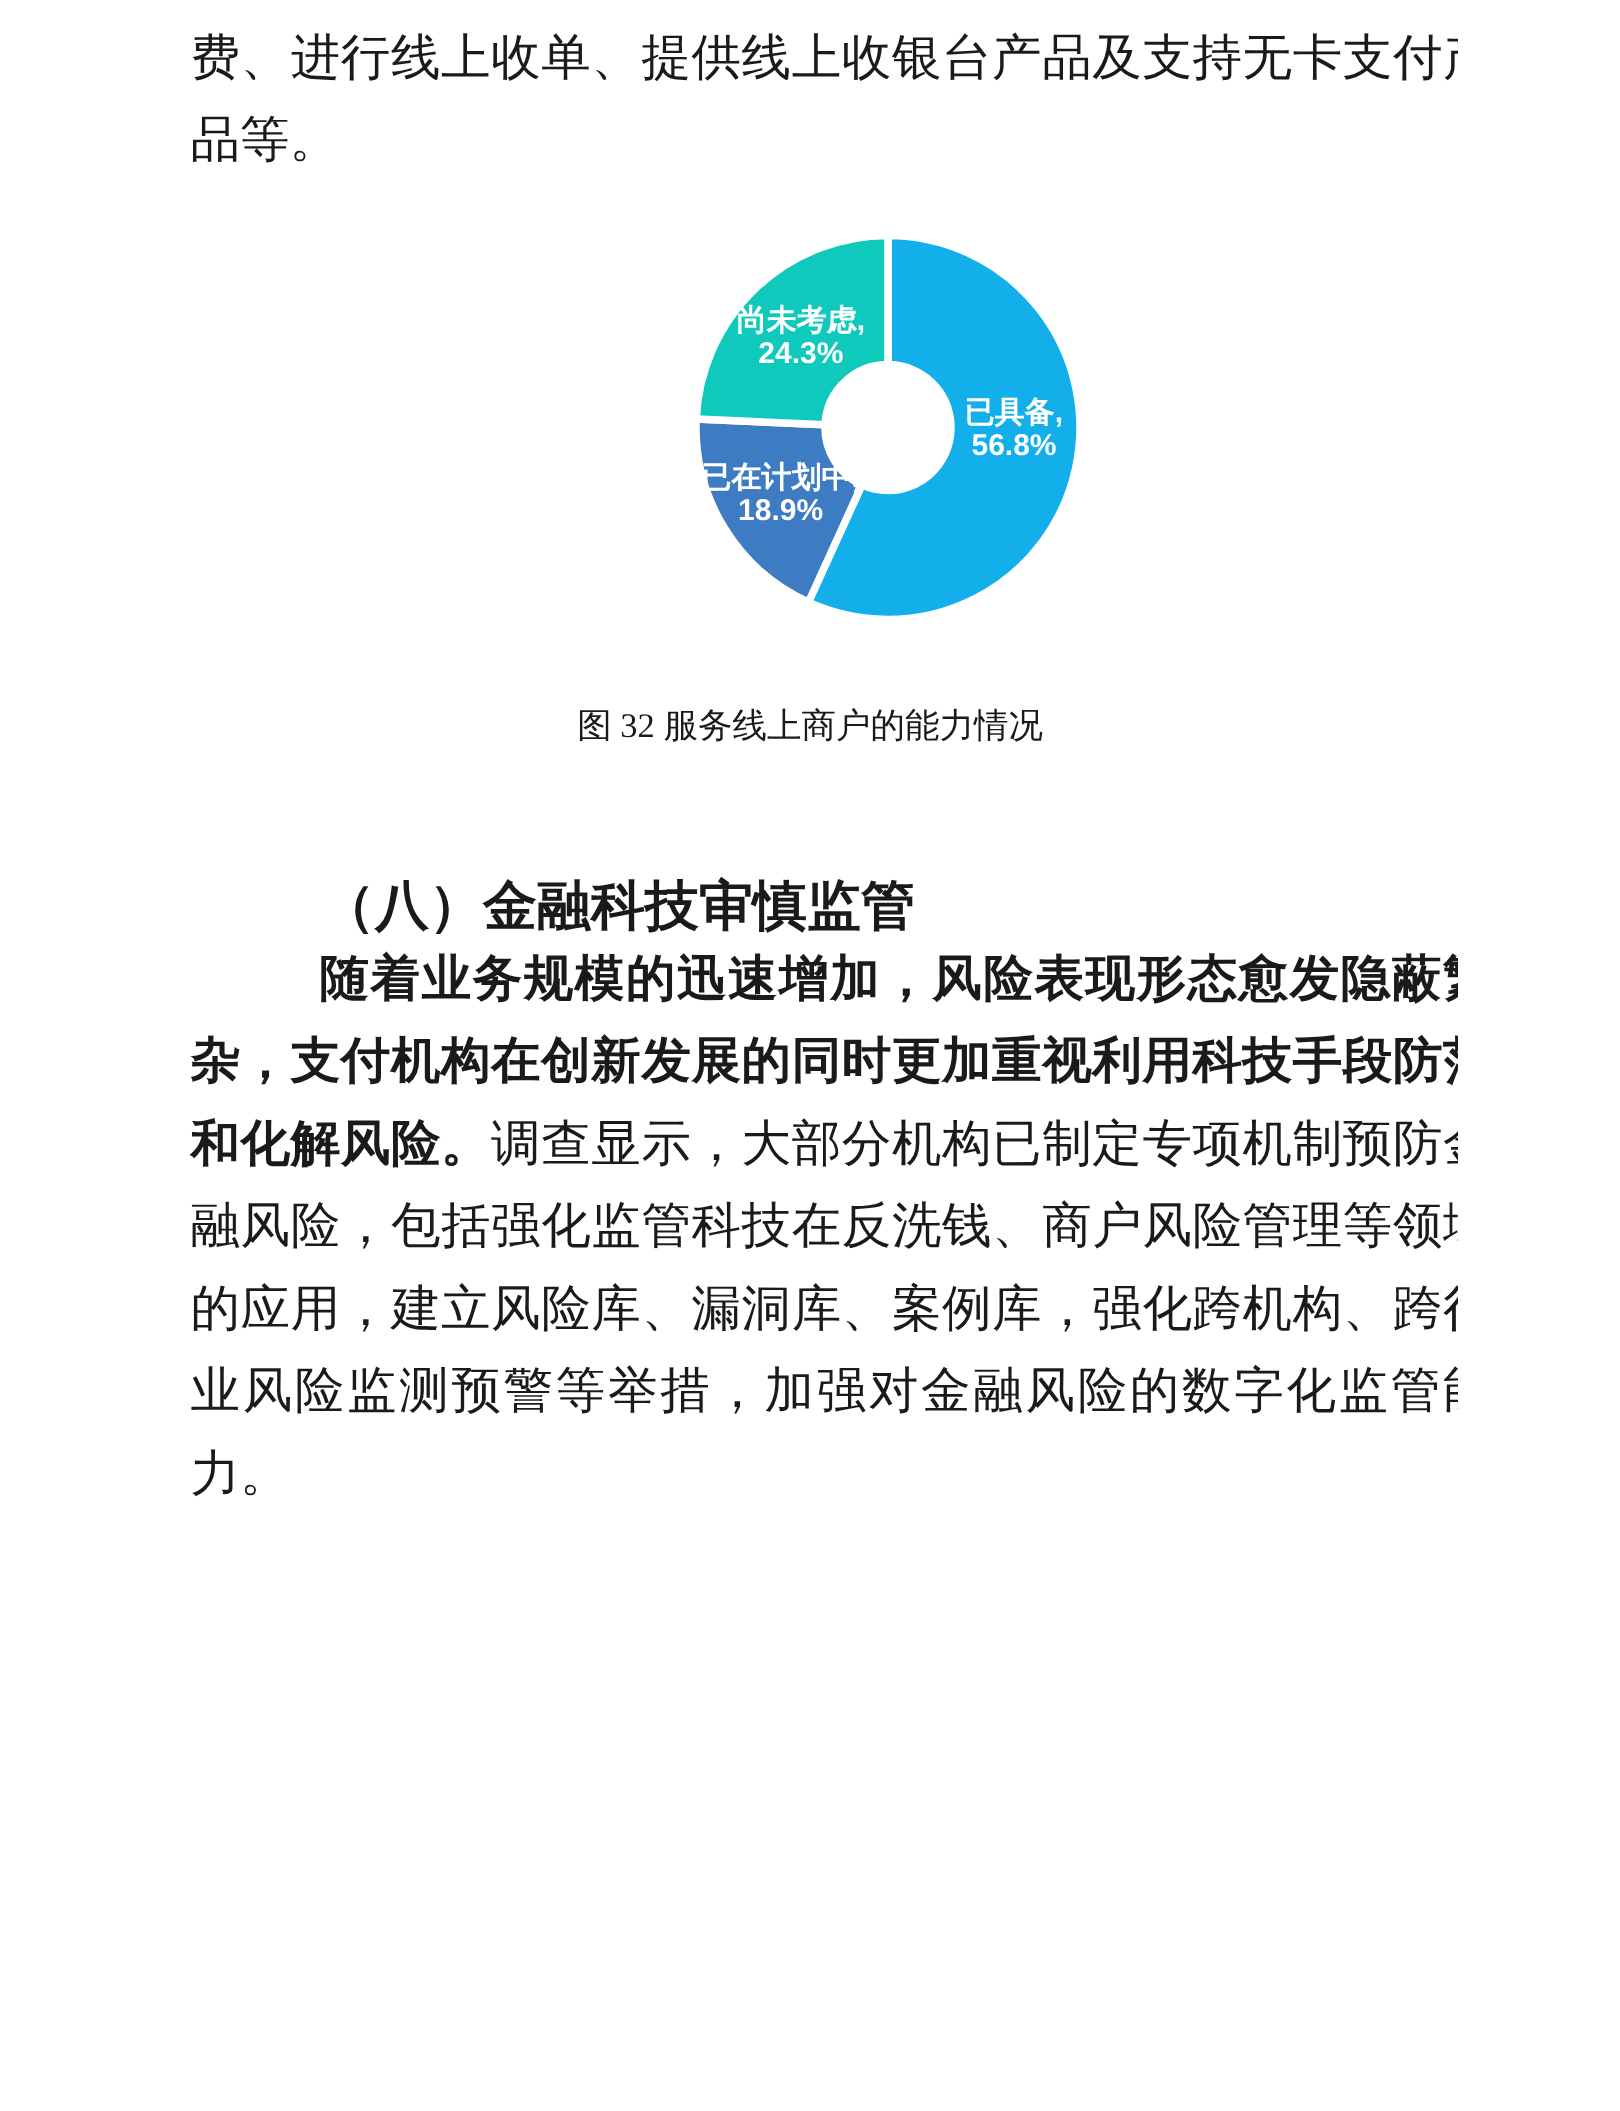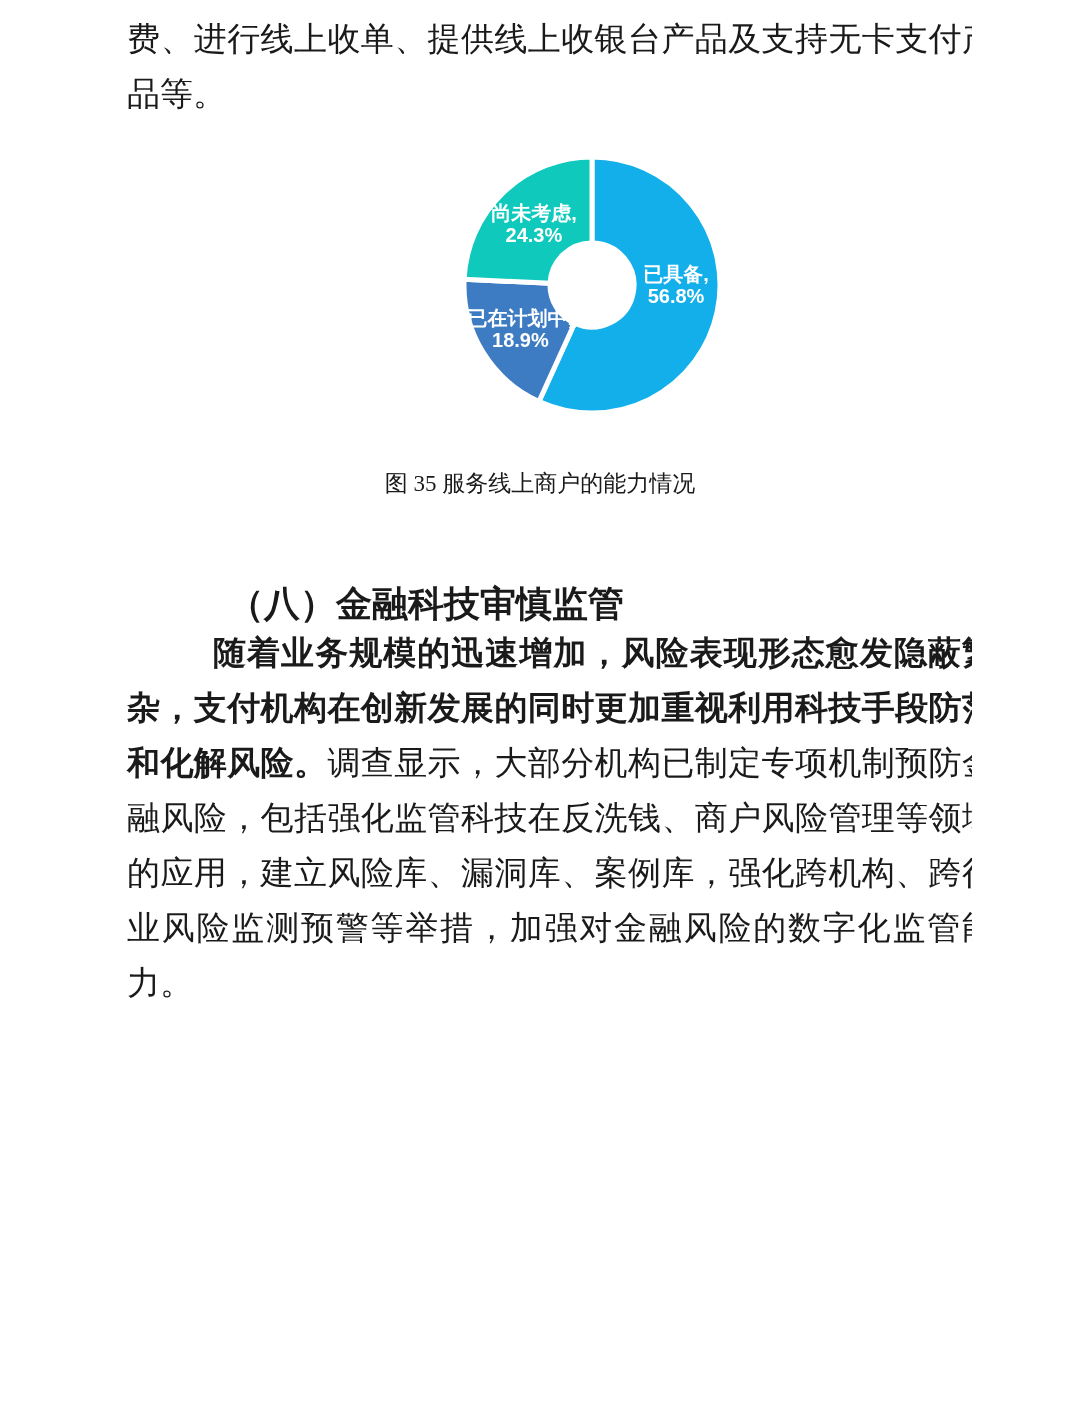--- a/index.html
+++ b/index.html
@@ -41,21 +41,21 @@
     top: 468px;
     left: 0;
     width: 1080px;
     text-align: center;
     font-size: 23px;
     color: #1a1a1a;
   }
   .section-heading {
     position: absolute;
     top: 580px;
-    left: 228px;
+    left: 214px;
     font-size: 36px;
     font-weight: bold;
     margin: 0;
   }
   .body-text { top: 626px; }
   .body-text p { margin: 0; text-indent: 86px; }
   .lead { font-weight: bold; }
   .page-number {
     position: absolute;
     top: 1362px;
@@ -78,21 +78,21 @@
     <svg width="1080" height="280" viewBox="0 0 1080 280" xmlns="http://www.w3.org/2000/svg">
         <path d="M 592 98 L 592 12 A 128 128 0 1 1 538.9599256328596 256.49356424767944 L 574.5962255982821 178.22445076876983 A 42 42 0 1 0 592 98 Z" fill="#12AFEA" stroke="#FFFFFF" stroke-width="5" stroke-linejoin="round"></path>
         <text class="slice-label" x="676" y="136"><tspan x="676">已具备,</tspan><tspan x="676" dy="22">56.8%</tspan></text>
         <path d="M 574.5962255982821 178.22445076876983 L 538.9599256328596 256.49356424767944 A 128 128 0 0 1 464.1237843612 134.37208085531321 L 550.0406167435187 138.15333903064965 A 42 42 0 0 0 574.5962255982821 178.22445076876983 Z" fill="#3D7BC2" stroke="#FFFFFF" stroke-width="5" stroke-linejoin="round"></path>
         <text class="slice-label" x="520.3782261942563" y="179.88987943613967"><tspan x="520.3782261942563">已在计划中,</tspan><tspan x="520.3782261942563" dy="22">18.9%</tspan></text>
         <path d="M 550.0406167435187 138.15333903064965 L 464.1237843612 134.37208085531321 A 128 128 0 0 1 592.0000000000002 12 L 592.0000000000001 98 A 42 42 0 0 0 550.0406167435187 138.15333903064965 Z" fill="#0FC9BC" stroke="#FFFFFF" stroke-width="5" stroke-linejoin="round"></path>
         <text class="slice-label" x="533.9234946077627" y="75.31129000031855"><tspan x="533.9234946077627">尚未考虑,</tspan><tspan x="533.9234946077627" dy="22">24.3%</tspan></text>
       </svg>
   </div>
 
-  <div class="figure-caption">图 35 服务线上商户的能力情况</div>
+  <div class="figure-caption">图 32 服务线上商户的能力情况</div>
 
   <h2 class="section-heading">（八）金融科技审慎监管</h2>
 
   <div class="textblock body-text">
     <p><span class="lead">随着业务规模的迅速增加，风险表现形态愈发隐蔽繁杂，支付机构在创新发展的同时更加重视利用科技手段防范和化解风险。</span><span>调查显示，大部分机构已制定专项机制预防金融风险，包括强化监管科技在反洗钱、商户风险管理等领域的应用，建立风险库、漏洞库、案例库，强化跨机构、跨行业风险监测预警等举措，加强对金融风险的数字化监管能力。</span></p>
   </div>
 
   <div class="page-number">33</div>
 
 </div>

